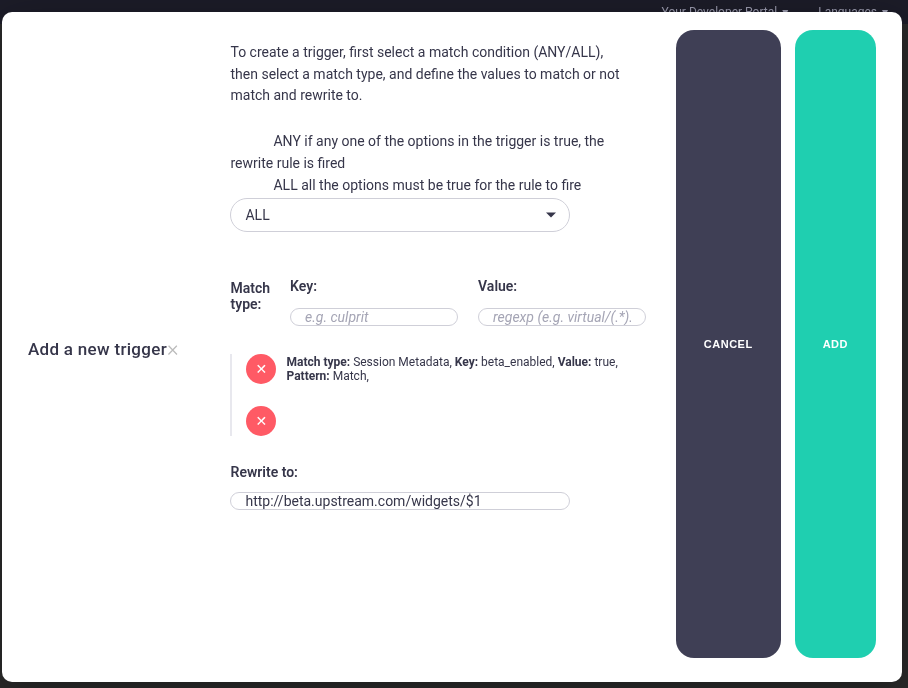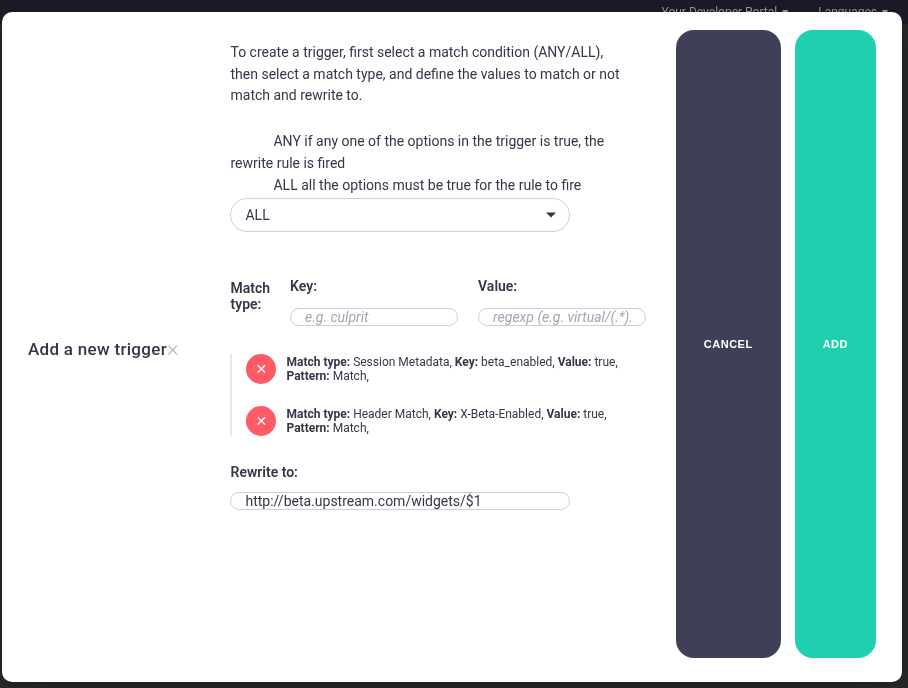--- a/index.html
+++ b/index.html
@@ -303,30 +303,20 @@
           <span class="lbl">Value:</span>
           <span>true,</span>
           <span class="lbl">Pattern:</span>
           <span>Match,</span>
         </div>
       </div>
       <div class="trigger-item">
         <button class="remove-btn">
           <span>✕</span>
         </button>
-        <div class="trigger-text">
-          <span class="lbl">Match type:</span>
-          <span>Header Match,</span>
-          <span class="lbl">Key:</span>
-          <span>X-Beta-Enabled,</span>
-          <span class="lbl">Value:</span>
-          <span>true,</span>
-          <span class="lbl">Pattern:</span>
-          <span>Match,</span>
-        </div>
       </div>
     </div>
 
     <div class="rewrite-section">
       <p class="section-label">Rewrite to:</p>
       <input type="text" class="text-input rewrite-input" value="http://beta.upstream.com/widgets/$1" style="">
     </div>
   </div>
 
   <div class="modal-footer">

